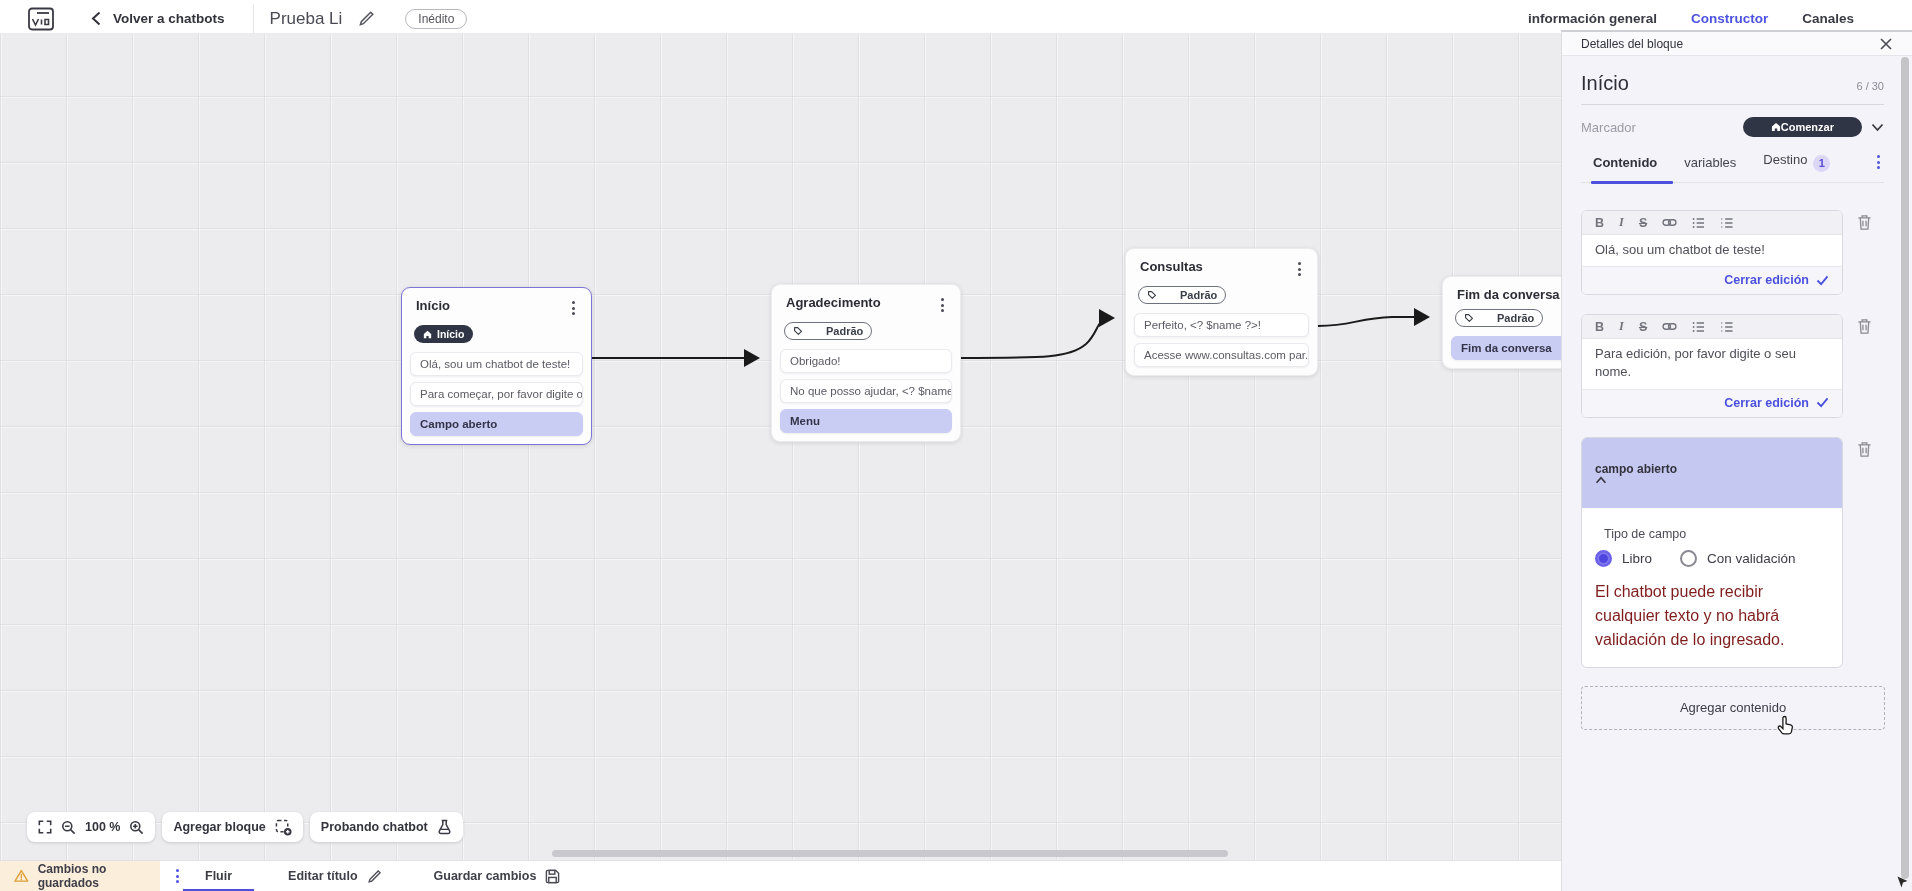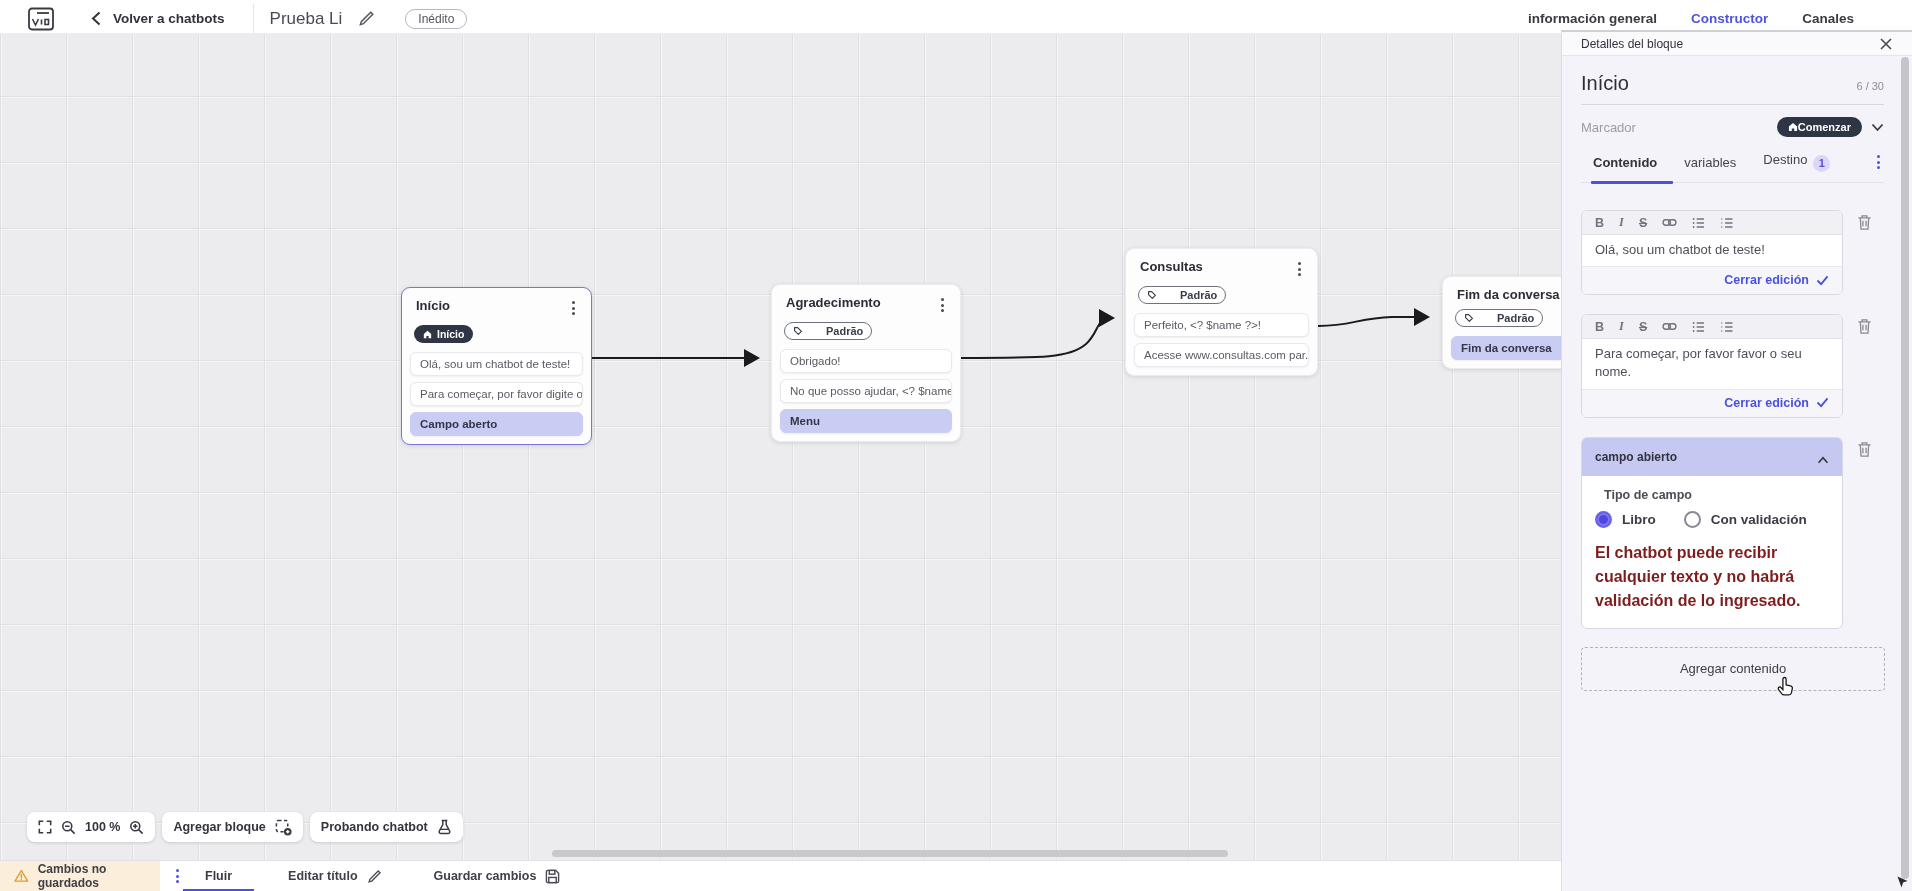--- a/index.html
+++ b/index.html
@@ -83,21 +83,21 @@
   .close-btn { color:#4a4a54; cursor:pointer; display:flex; }
   .panel-body { padding:16px 28px 0 19px; }
   .name-row { display:flex; justify-content:space-between; align-items:flex-end;
               border-bottom:1px solid #d7d7e0; padding-bottom:9px; }
   .block-name { font-size:20px; color:#2e2e38; }
   .name-counter { font-size:11px; color:#8d8d97; padding-bottom:3px; }
   .marker-row { margin-top:12px; display:flex; justify-content:space-between; align-items:center; }
   .marker-label { font-size:13px; color:#9c9ca6; }
   .marker-right { display:flex; align-items:center; gap:9px; }
   .marker-pill { background:#2f3544; color:#fff; border-radius:12px; height:20px; display:flex;
-                 align-items:center; padding:0 11px; font-size:11px; font-weight:700; cursor:pointer; }
+                 align-items:center; padding:0 28px; font-size:11px; font-weight:700; cursor:pointer; }
   .panel-tabs { margin-top:15px; display:flex; align-items:center; border-bottom:1px solid #e2e2ea;
                 padding-bottom:10px; position:relative; }
   .ptab { font-size:13px; color:#44444e; cursor:pointer; }
   .ptab.active { font-weight:700; color:#32323c; }
   .ptab + .ptab { margin-left:27px; }
   .ptab-underline { position:absolute; left:10px; bottom:-2px; width:82px; height:3px; background:#4b50dd; border-radius:1px; }
   .dest-badge { display:inline-flex; justify-content:center; align-items:center; width:17px; height:17px;
                 border-radius:50%; background:#dcd6f7; color:#5a50d8; font-size:11px; font-weight:700;
                 margin-left:6px; vertical-align:-3px; }
   .panel-tabs .kebab { margin-left:auto; }
@@ -110,24 +110,24 @@
                 align-items:center; gap:15px; padding:0 13px; color:#74747e; }
   .tb-btn { font-size:12.5px; font-weight:700; cursor:pointer; display:flex; align-items:center; }
   .tb-i { font-style:italic; font-family:"Liberation Serif", serif; }
   .tb-s { text-decoration:line-through; }
   .ed-text { padding:6px 13px 7px; font-size:13px; color:#4f4f59; line-height:1.4; background:#fff; }
   .ed-footer { background:#f6f6fa; border-top:1px solid #e8e8ef; padding:6px 13px 7px; display:flex;
                justify-content:flex-end; align-items:center; gap:7px; color:#4b50dd; }
   .ed-close { font-size:12.5px; font-weight:700; cursor:pointer; }
 
   .field-card { width:262px; border-radius:6px; overflow:hidden; border:1px solid #d9d9e2; background:#fff; }
-  .field-header { background:#c5c8f1; padding:12px 13px; display:flex; justify-content:space-between;
-                  align-items:flex-end; cursor:pointer; }
+  .field-header { background:#c5c8f1; padding:24px 13px; display:flex; justify-content:space-between;
+                  align-items:flex-start; cursor:pointer;flex-direction:column; }
   .field-header span { font-size:12px; font-weight:700; color:#33333d; }
-  .field-body { padding:12px 13px 15px;font-weight:bold; }
+  .field-body { padding:19px 13px 15px; }
   .type-label { font-size:12.5px; color:#4c4c56; padding-left:9px; }
   .radio-row { display:flex; align-items:center; gap:10px; margin-top:9px; }
   .radio { width:17px; height:17px; border-radius:50%; border:2px solid #8a8a94; background:#fff; position:relative; flex:0 0 auto; }
   .radio.checked { border-color:#6c63ea; background:#4f46e0; box-shadow:inset 0 0 0 2px #7e77ee; }
   .radio-label { font-size:13.5px; color:#3c3c46; margin-right:18px; }
   .helper-text { margin-top:13px; font-size:16px; color:#7f1d1d; line-height:1.5; }
 
   .add-content { margin-top:18px; width:304px; height:44px; border:1px dashed #b2b2bf; border-radius:4px;
                  display:flex; align-items:center; justify-content:center; font-size:13px; color:#3d3d47;
                  cursor:pointer; position:relative; }
@@ -437,21 +437,21 @@
                   <path d="M5 2.2 h8 M5 6.5 h8 M5 10.8 h8"></path>
                 </svg>
               </span>
             <span class="tb-btn">
                 <svg width="13" height="12" viewBox="0 0 14 13" fill="none" stroke="#74747e" stroke-width="1.5">
                   <path d="M1 2.2 h1.5 M1 6.5 h1.5 M1 10.8 h1.5" stroke-width="1.2"></path>
                   <path d="M5.5 2.2 h8 M5.5 6.5 h8 M5.5 10.8 h8"></path>
                 </svg>
               </span>
           </div>
-          <div class="ed-text">Para começar, por favor favor o seu nome.</div>
+          <div class="ed-text">Para edición, por favor digite o seu nome.</div>
           <div class="ed-footer">
             <span class="ed-close">Cerrar edición</span>
             <svg width="13" height="11" viewBox="0 0 14 12" fill="none" stroke="#4b50dd" stroke-width="2">
                 <path d="M1.5 6 L5.5 10 L12.5 1.5"></path>
               </svg>
           </div>
         </div>
         <span class="trash-btn">
           <svg width="15" height="17" viewBox="0 0 16 18" fill="none" stroke="#8a8a92" stroke-width="1.4">
               <path d="M1.5 4 h13 M5.5 4 V2 h5 v2 M3.5 4 l.8 12 h7.4 l.8-12 M6.3 7 v6 M9.7 7 v6"></path>

